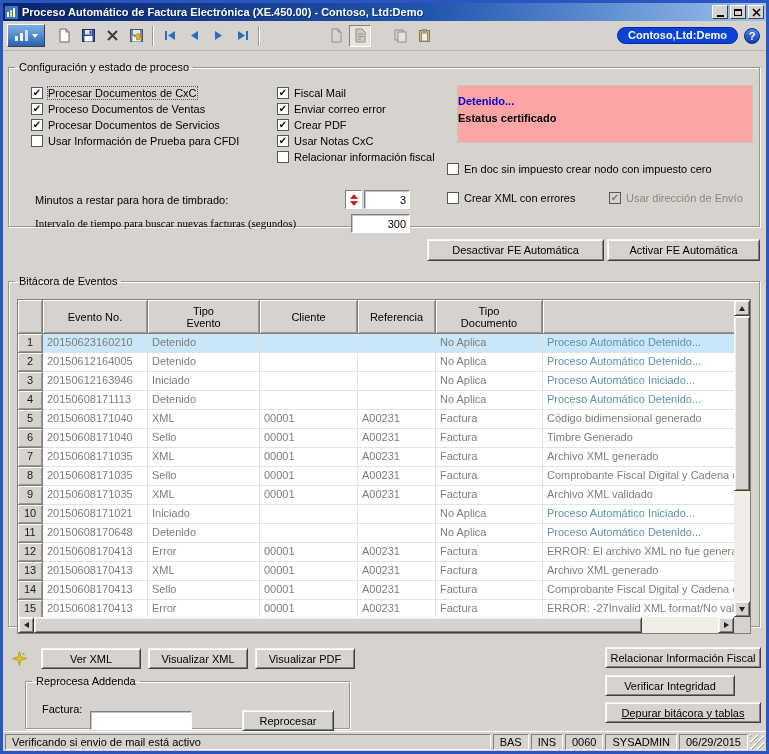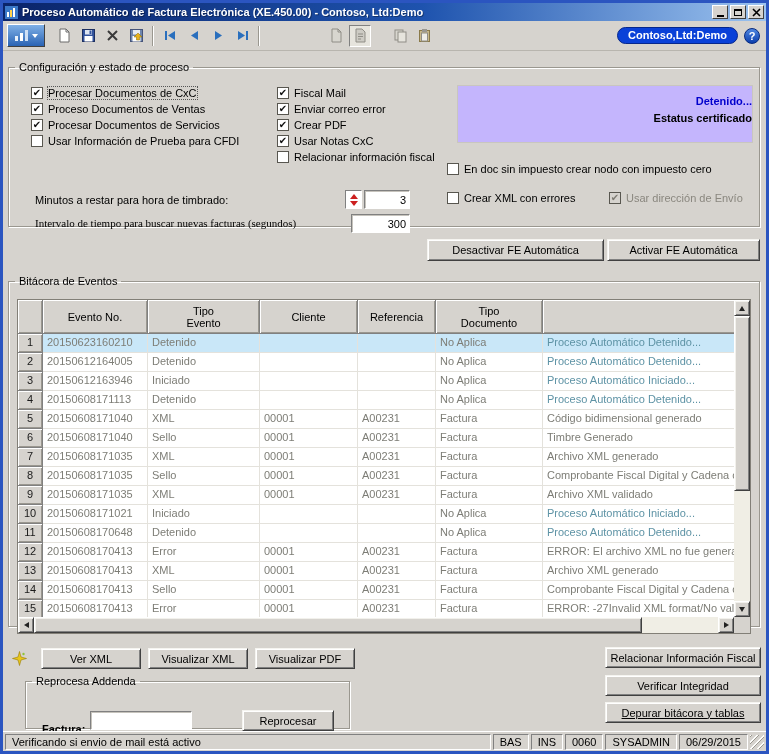--- a/index.html
+++ b/index.html
@@ -56,21 +56,21 @@
   .cbox.checked::after { content:"✔"; position:absolute; left:0; top:-1px; width:10px;
     font-size:10px; line-height:12px; color:#111; text-align:center; }
   .check.disabled .cbox { background:#d6d3ce; }
   .check.disabled .cbox.checked::after { color:#7e7b73; }
   .check.disabled .clbl { color:#8a877f; }
   .check.focused .clbl { outline:1px dotted #555; }
 
   .cfg-col1 { position:absolute; left:22px; top:12px; }
   .cfg-col2 { position:absolute; left:268px; top:12px; }
   .status-panel { position:absolute; left:448px; top:12px; width:296px; height:58px;
-    background:#c4b5fd; border:1px solid #c9c6bf; text-align:right; padding-top:9px; }
+    background:#fca5a5; border:1px solid #c9c6bf; text-align:left; padding-top:9px; }
   .sp-line1 { color:#0000cc; font-weight:bold; margin-bottom:5px; }
   .sp-line2 { color:#000; font-weight:bold; }
   .chk-impuesto { position:absolute; left:438px; top:88px; }
   .chk-xmlerr  { position:absolute; left:438px; top:117px; }
   .chk-direccion { position:absolute; left:600px; top:117px; }
   .lbl-minutos { position:absolute; left:26px; top:121px; }
   .lbl-intervalo { position:absolute; left:26px; top:144px;font-family:Liberation Serif, serif; }
 
   .spinbox { position:absolute; left:336px; top:117px; width:17px; height:19px; background:#fff;
     border:1px solid; border-color:#808080 #fff #fff #808080; display:flex; flex-direction:column;
@@ -132,23 +132,23 @@
   .hthumb { width:608px; height:16px; background:#d6d3ce; border:1px solid; border-color:#fff #404040 #404040 #fff;
     box-shadow:inset 1px 1px 0 #f2f1ec, inset -1px -1px 0 #808080; }
   .htrack { flex:1; display:flex; }
 
   
   .sparkle { position:absolute; left:8px; top:599px; width:16px; height:16px; display:flex; align-items:center; justify-content:center; }
   .btn-verxml { left:38px; top:597px; width:100px; height:21px; }
   .btn-visxml { left:145px; top:597px; width:100px; height:21px; }
   .btn-vispdf { left:252px; top:597px; width:100px; height:21px; }
   .btn-relacionar { left:602px; top:596px; width:156px; height:21px; }
-  .btn-verificar  { left:602px; top:624px; width:156px; height:21px; }
+  .btn-verificar  { left:602px; top:624px; width:130px; height:21px; }
   .btn-depurar    { left:602px; top:651px; width:156px; height:21px;text-decoration:underline; }
-  .lbl-factura { position:absolute; left:16px; top:36px;font-weight:bold; }
+  .lbl-factura { position:absolute; left:16px; top:16px; }
   .in-factura { left:64px; top:24px; width:102px; }
   .btn-reprocesar { left:216px; top:23px; width:92px; height:21px; }
 
   
   .statusbar { position:absolute; left:0; right:0; bottom:0; height:20px; background:#d6d3ce;
     border-top:1px solid #fff; display:flex; align-items:center; gap:2px; padding:1px 2px; }
   .scell { border:1px solid; border-color:#808080 #fff #fff #808080; height:16px;
     display:flex; align-items:center; padding:0 6px; white-space:nowrap; }
   .s-msg { flex:1; }
   .s-c { justify-content:center; }

